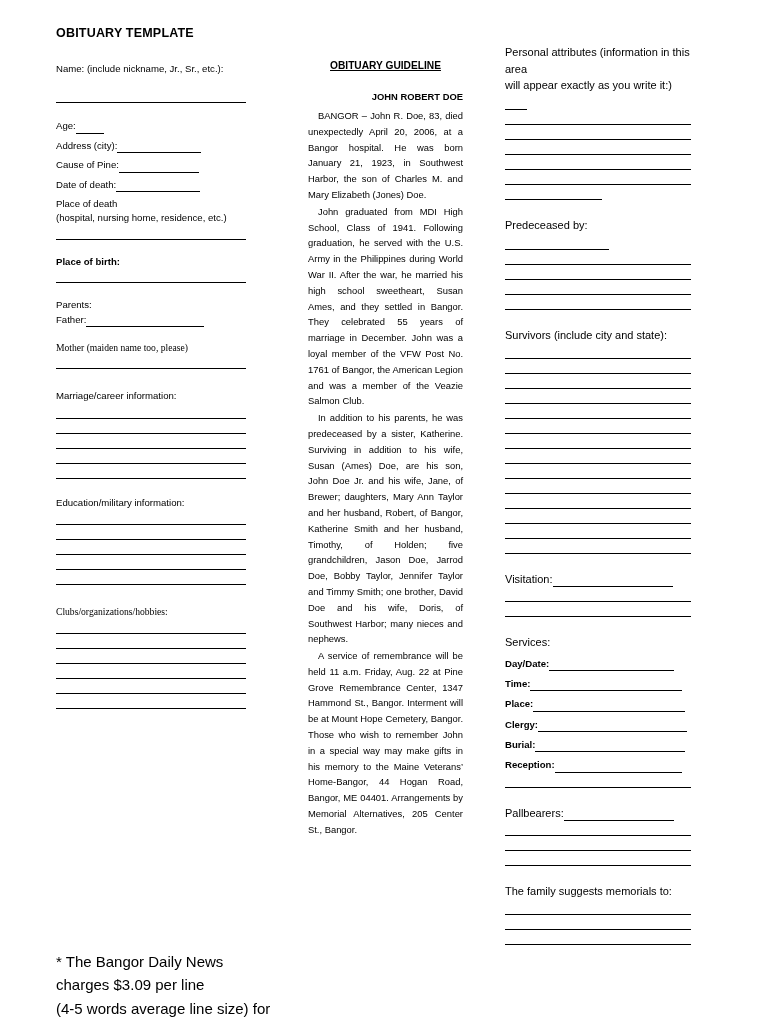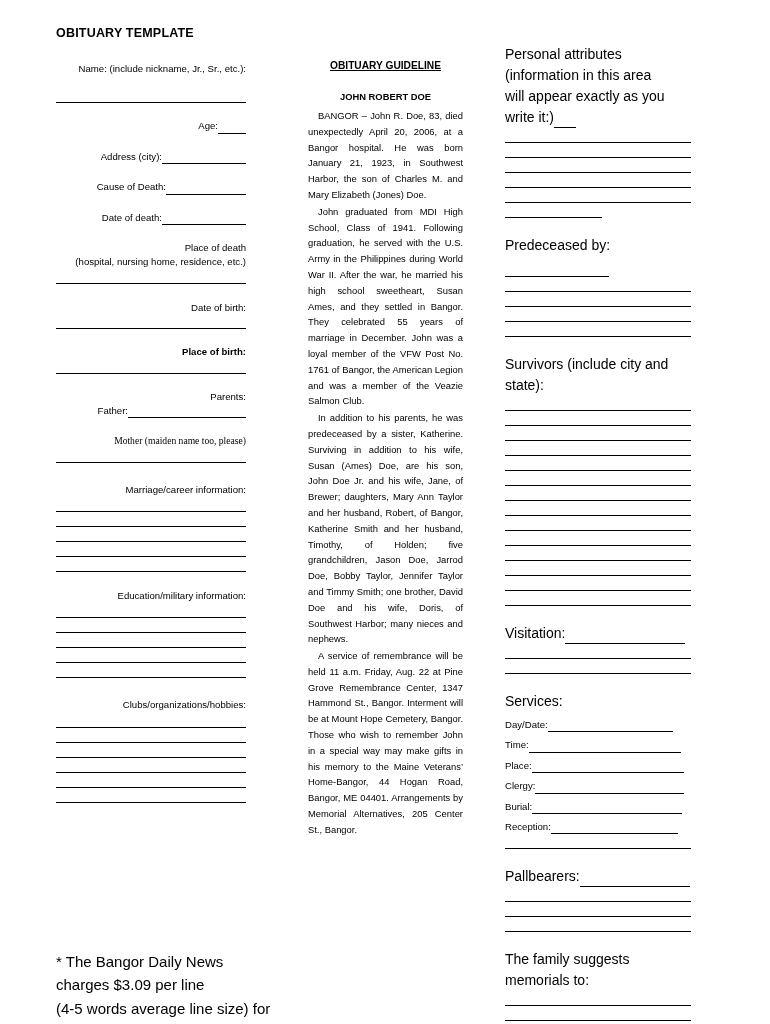--- a/index.html
+++ b/index.html
@@ -32,22 +32,21 @@
     top: 26px;
     width: 190px;
   }
   .doc-title {
     font-size: 12.5px;
     font-weight: bold;
     letter-spacing: 0.2px;
     margin-bottom: 22px;
   }
   .field-block {
-    margin-bottom: 16px;
-    text-align: right;
+    margin-bottom: 5px;
   }
   .lbl {
     font-size: 9.6px;
     line-height: 1.5;
   }
   .rule {
     border-bottom: 1px solid #000;
     height: 0;
     margin-top: 13px;
   }
@@ -76,60 +75,61 @@
     width: 155px;
   }
   .mid-title {
     text-align: center;
     font-size: 10.2px;
     font-weight: bold;
     text-decoration: underline;
     margin-bottom: 20px;
   }
   .mid-name {
-    text-align: center;
+    text-align: right;
     font-size: 9.4px;
     font-weight: bold;
     margin-bottom: 6px;
   }
   .mid-para {
     font-size: 9.4px;
     line-height: 1.68;
     text-align: justify;
     text-indent: 10px;
     margin: 0 0 1px 0;
     hyphens: none;
   }
   
   .col-right {
     left: 505px;
     top: 44px;
     width: 186px;
   }
   .r-head {
-    font-size: 14px;
+    font-size: 11px;
     line-height: 1.5;
   }
   .r-rule {
     border-bottom: 1px solid #000;
     height: 0;
     margin-top: 14px;
   }
   .r-rule-short {
     border-bottom: 1px solid #000;
     height: 0;
     margin-top: 14px;
     width: 97px;
   }
   .gap-m { height: 17px; }
   .labelrow {
     font-size: 9.6px;
     white-space: nowrap;
     line-height: 1.5;
     margin-top: 6px;
+    font-weight: bold;
   }
   .labelrow .inline-rule { height: 11px; }
 </style>
 </head>
 <body>
 
 <div class="page">
 
   <div class="col col-left">
 
@@ -142,37 +142,33 @@
 
     <div class="field-block" style="margin-top:16px;">
       <div class="lbl"><span>Age:</span><span class="inline-rule" style="width:28px;"></span></div>
     </div>
 
     <div class="field-block">
       <div class="lbl"><span>Address (city):</span><span class="inline-rule" style="width:84px;"></span></div>
     </div>
 
     <div class="field-block">
-      <div class="lbl"><span>Cause of Death:</span><span class="inline-rule" style="width:80px;"></span></div>
+      <div class="lbl"><span>Cause of Pine:</span><span class="inline-rule" style="width:80px;"></span></div>
     </div>
 
     <div class="field-block">
       <div class="lbl"><span>Date of death:</span><span class="inline-rule" style="width:84px;"></span></div>
     </div>
 
     <div class="field-block">
       <div class="lbl">Place of death</div>
       <div class="lbl">(hospital, nursing home, residence, etc.)</div>
       <div class="rule"></div>
     </div>
 
-    <div class="field-block" style="margin-top:17px;">
-      <div class="lbl">Date of birth:</div>
-      <div class="rule"></div>
-    </div>
 
     <div class="field-block" style="margin-top:15px;font-weight:bold;">
       <div class="lbl">Place of birth:</div>
       <div class="rule"></div>
     </div>
 
     <div class="field-block" style="margin-top:15px;">
       <div class="lbl">Parents:</div>
       <div class="lbl"><span>Father:</span><span class="inline-rule" style="width:118px;"></span></div>
     </div>
@@ -193,21 +189,21 @@
 
     <div class="field-block multi" style="margin-top:17px;">
       <div class="lbl">Education/military information:</div>
       <div class="rule"></div>
       <div class="rule"></div>
       <div class="rule"></div>
       <div class="rule"></div>
       <div class="rule"></div>
     </div>
 
-    <div class="field-block multi" style="margin-top:20px;">
+    <div class="field-block multi" style="margin-top:20px;font-family:Liberation Serif, serif;">
       <div class="lbl">Clubs/organizations/hobbies:</div>
       <div class="rule"></div>
       <div class="rule"></div>
       <div class="rule"></div>
       <div class="rule"></div>
       <div class="rule"></div>
       <div class="rule"></div>
     </div>
 
   </div>

